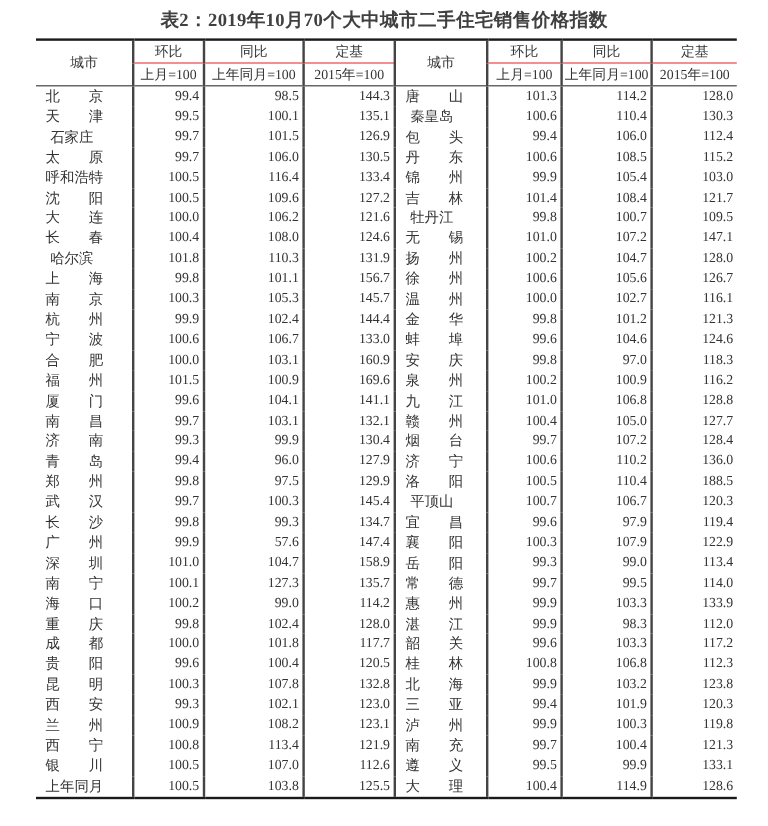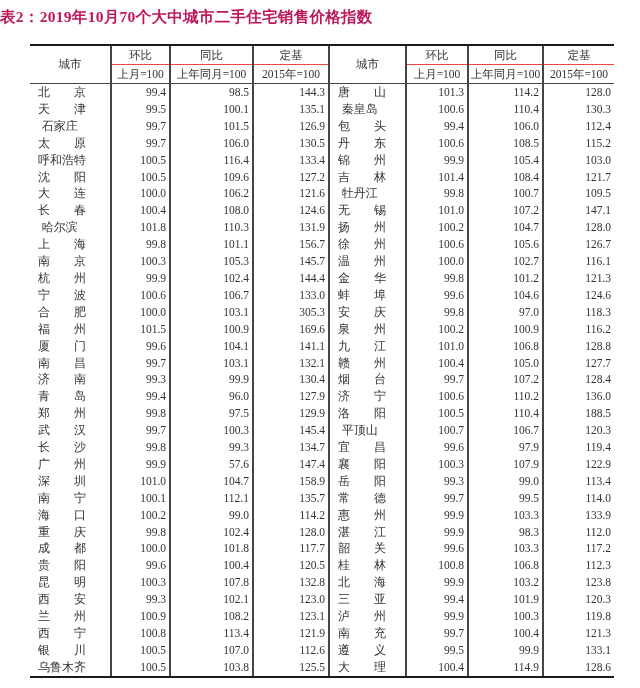--- a/index.html
+++ b/index.html
@@ -1,20 +1,20 @@
 <!DOCTYPE html>
 <html><head>
 <meta charset="utf-8">
 <style>
   html, body { margin: 0; padding: 0; background: #ffffff; }
   body { width: 640px; height: 688px; position: relative; overflow: hidden;
          font-family: "Liberation Serif", "DejaVu Serif", serif; color: #222; }
-  .title { position: absolute; top: 7px; left: 0; width: 640px; text-align: left;
-           font-size: 15.5px; font-weight: bold; letter-spacing: 0.3px; color: #be185d; }
-  table { position: absolute; left: 30px; top: 44px; width: 584px;
+  .title { position: absolute; top: 7px; left: 0; width: 640px; text-align: center;
+           font-size: 15.5px; font-weight: bold; letter-spacing: 0.3px; color: #404040; }
+  table { position: absolute; left: 30px; top: 32px; width: 584px;
           border-collapse: collapse; table-layout: fixed; font-size: 11.5px; }
   thead tr.top th { border-top: 2px solid #1a1a1a; }
   th { font-weight: normal; height: 18px; padding: 0; text-align: center;
        font-family: "DejaVu Sans", "Liberation Sans", sans-serif; font-size: 11.5px; color: #333; }
   th.sub { font-family: Liberation Serif, serif; font-size: 11.5px; margin-left: 36px; }
   thead th { border-bottom: 1px solid #444; }
   thead tr.top th.grp { border-bottom: 1px solid #ef4444; }
   td { height: 16.9px; padding: 0; line-height: 16.9px; }
   td.city { text-align: left; padding-left: 8px; font-family: "DejaVu Sans", sans-serif;
             font-size: 12px; color: #333; white-space: pre; }
@@ -186,21 +186,21 @@
         <td class="num vlb">133.0</td>
         <td class="city vlb">蚌　　埠</td>
         <td class="num vlb">99.6</td>
         <td class="num vlb">104.6</td>
         <td class="num vlb">124.6</td>
       </tr>
       <tr>
         <td class="city">合　　肥</td>
         <td class="num vlb">100.0</td>
         <td class="num vlb">103.1</td>
-        <td class="num vlb">305.3</td>
+        <td class="num vlb">160.9</td>
         <td class="city vlb">安　　庆</td>
         <td class="num vlb">99.8</td>
         <td class="num vlb">97.0</td>
         <td class="num vlb">118.3</td>
       </tr>
       <tr>
         <td class="city">福　　州</td>
         <td class="num vlb">101.5</td>
         <td class="num vlb">100.9</td>
         <td class="num vlb">169.6</td>
@@ -295,21 +295,21 @@
         <td class="num vlb">104.7</td>
         <td class="num vlb">158.9</td>
         <td class="city vlb">岳　　阳</td>
         <td class="num vlb">99.3</td>
         <td class="num vlb">99.0</td>
         <td class="num vlb">113.4</td>
       </tr>
       <tr>
         <td class="city">南　　宁</td>
         <td class="num vlb">100.1</td>
-        <td class="num vlb">112.1</td>
+        <td class="num vlb">127.3</td>
         <td class="num vlb">135.7</td>
         <td class="city vlb">常　　德</td>
         <td class="num vlb">99.7</td>
         <td class="num vlb">99.5</td>
         <td class="num vlb">114.0</td>
       </tr>
       <tr>
         <td class="city">海　　口</td>
         <td class="num vlb">100.2</td>
         <td class="num vlb">99.0</td>
@@ -393,21 +393,21 @@
         <td class="city">银　　川</td>
         <td class="num vlb">100.5</td>
         <td class="num vlb">107.0</td>
         <td class="num vlb">112.6</td>
         <td class="city vlb">遵　　义</td>
         <td class="num vlb">99.5</td>
         <td class="num vlb">99.9</td>
         <td class="num vlb">133.1</td>
       </tr>
       <tr>
-        <td class="city">乌鲁木齐</td>
+        <td class="city">上年同月</td>
         <td class="num vlb">100.5</td>
         <td class="num vlb">103.8</td>
         <td class="num vlb">125.5</td>
         <td class="city vlb">大　　理</td>
         <td class="num vlb">100.4</td>
         <td class="num vlb">114.9</td>
         <td class="num vlb">128.6</td>
       </tr>
     </tbody>
 </table>

